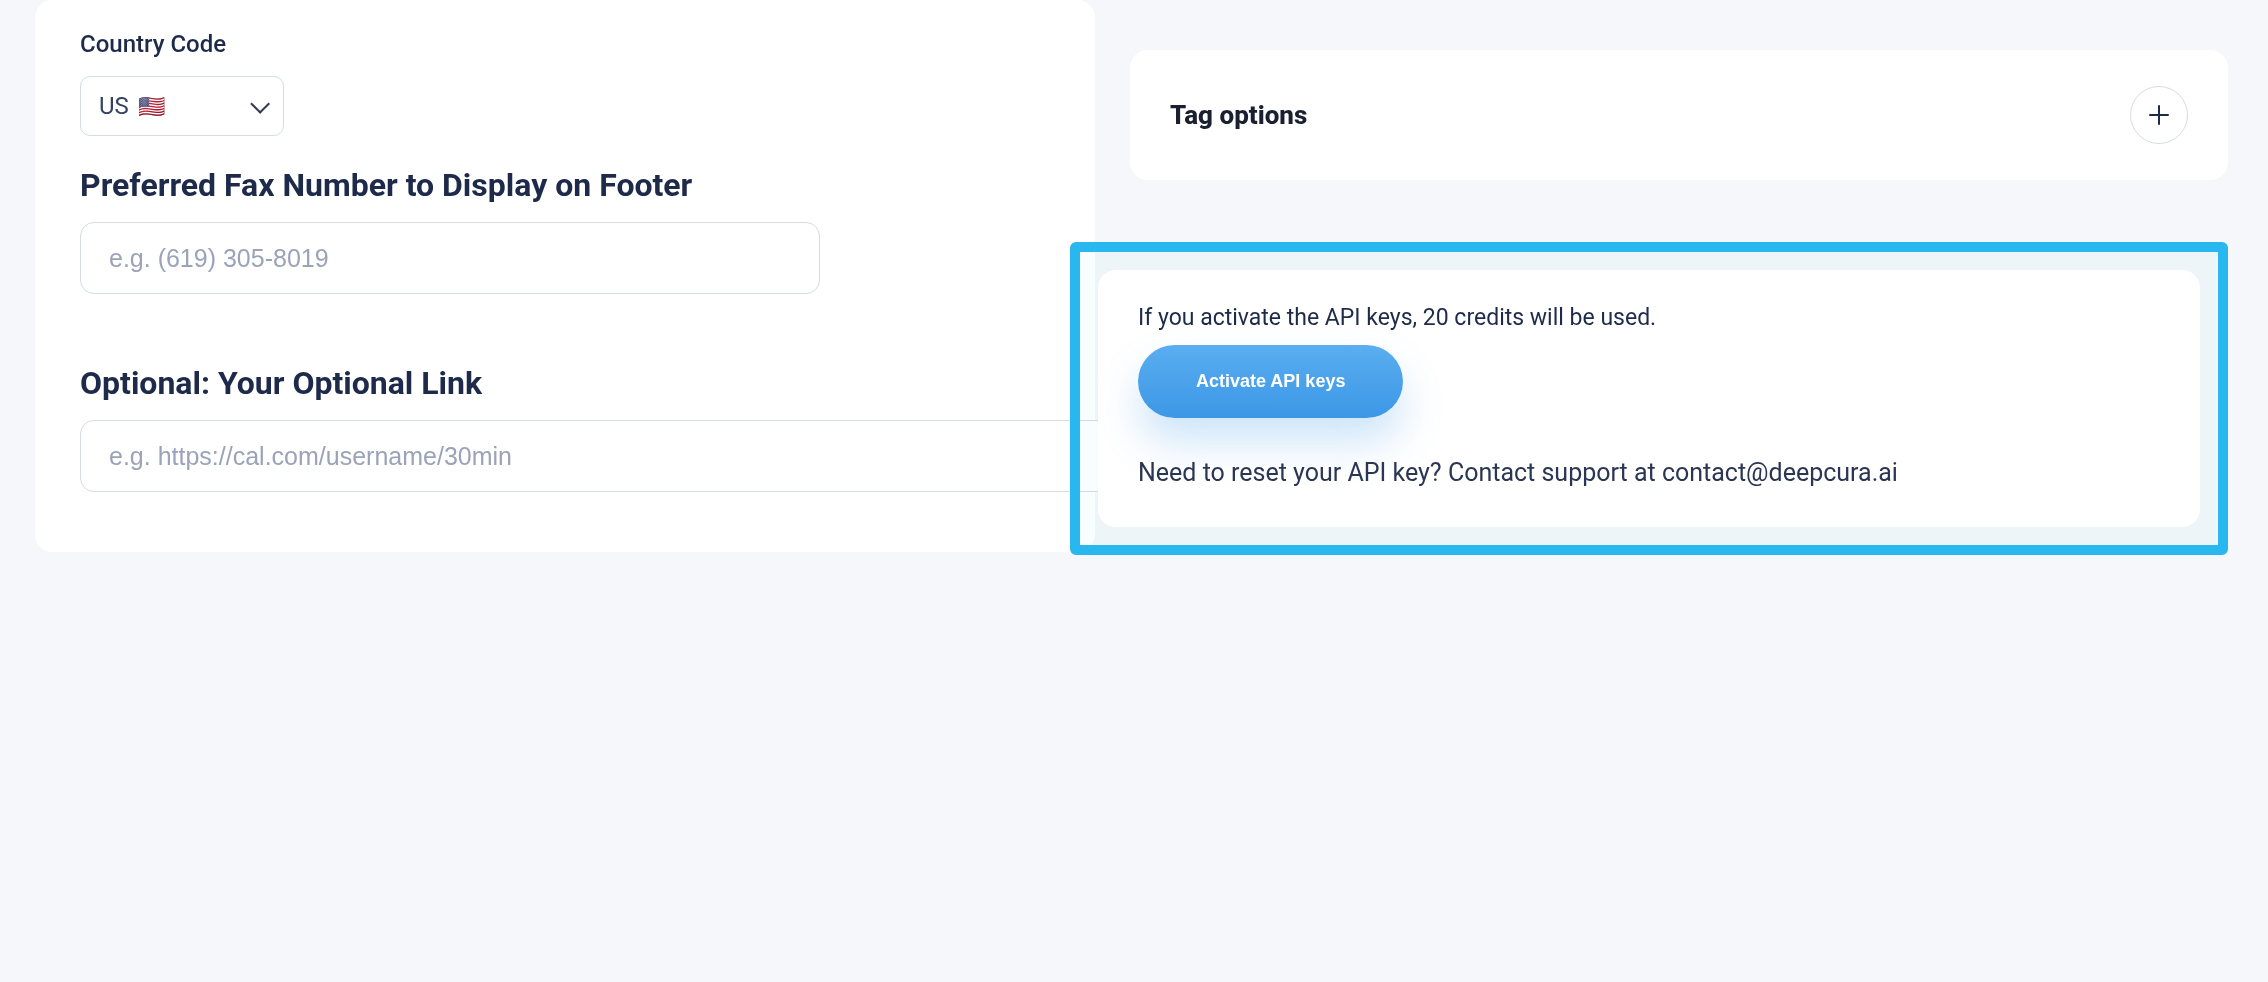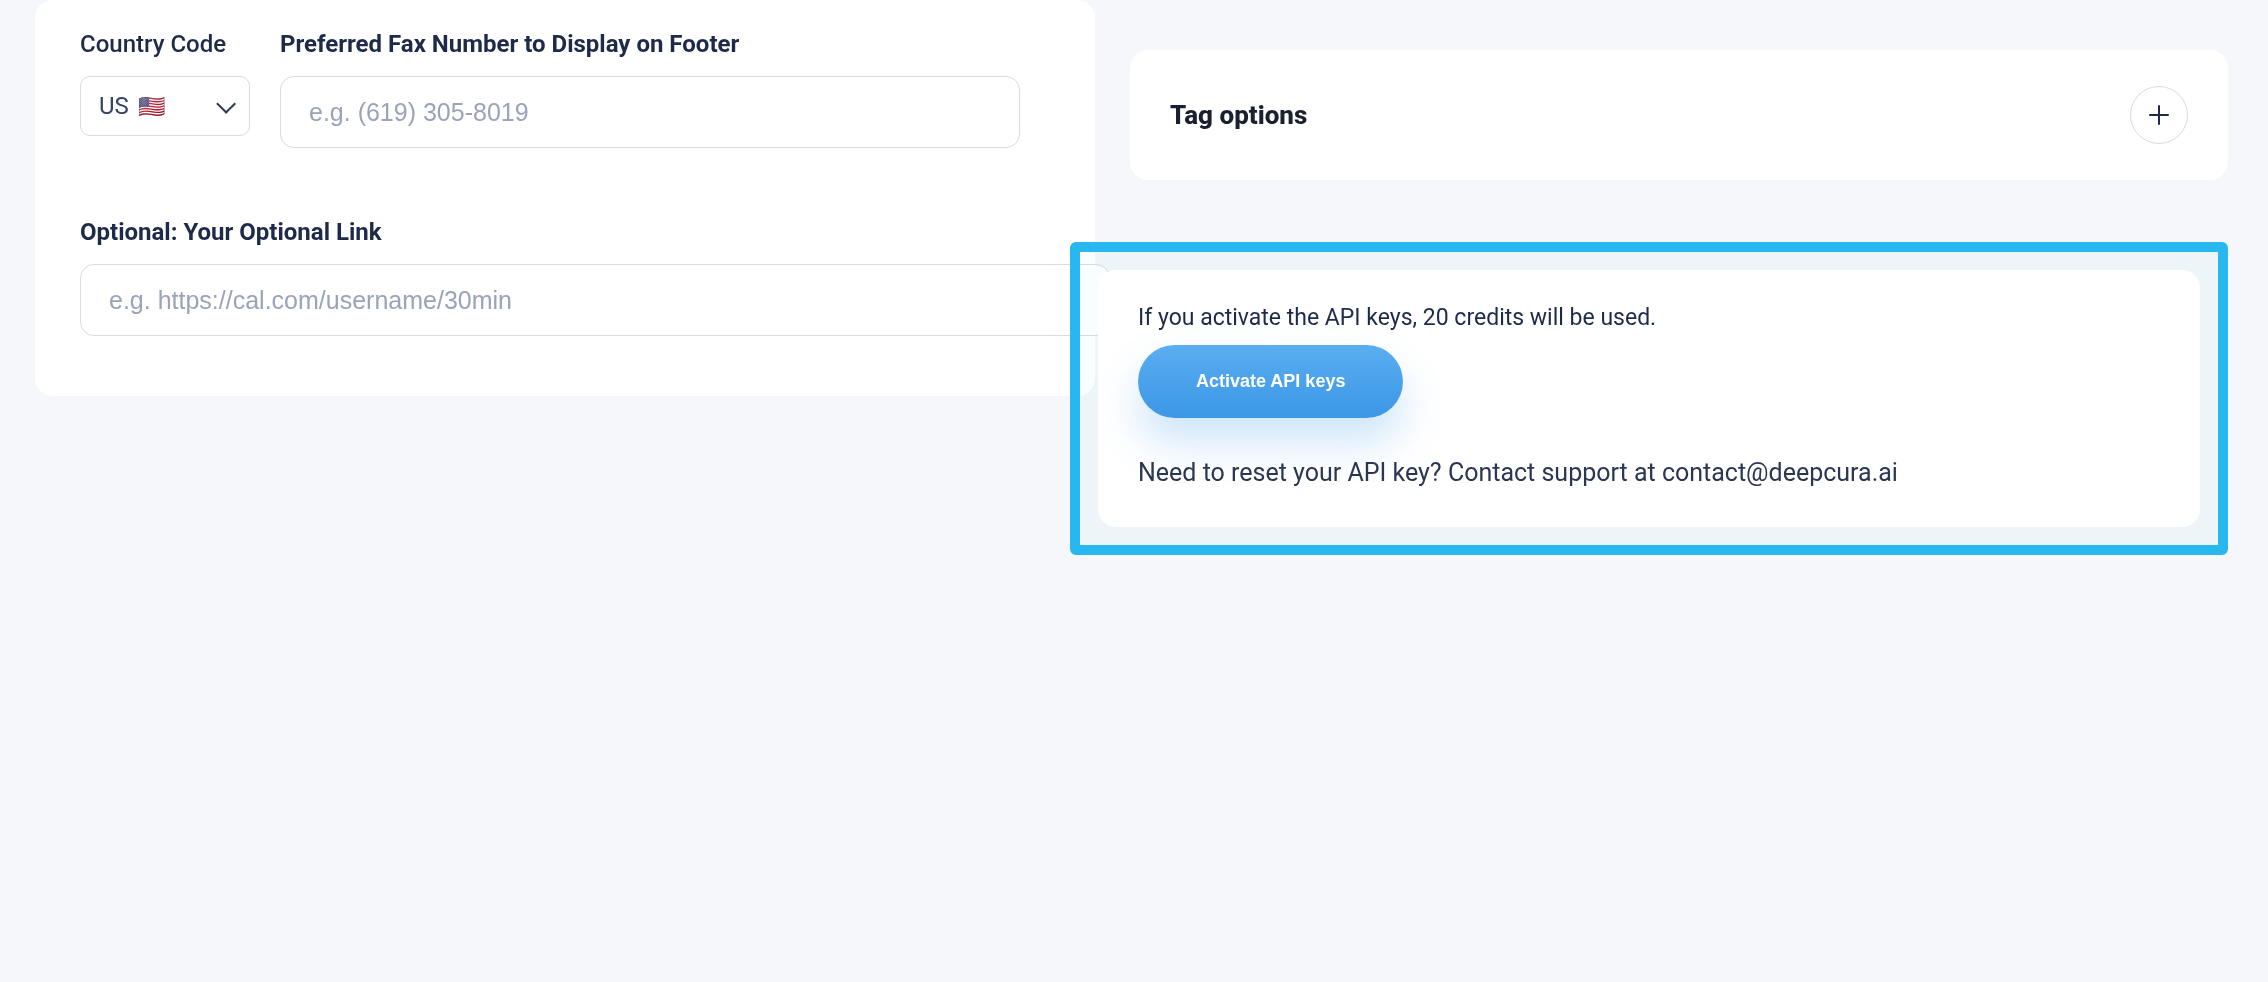--- a/index.html
+++ b/index.html
@@ -24,46 +24,47 @@
     padding: 0 40px 0 0;
   }
   .card-left {
     background: #fff;
     border-radius: 18px;
     padding: 30px 45px 60px 45px;
   }
   .row-top {
     display: flex;
     gap: 30px;
+    flex-direction: column;
   }
   .field-block { display: flex; flex-direction: column; }
   .label {
     color: #1e2a4a;
-    font-size: 24px;
+    font-size: 32px;
     font-weight: 700;
     margin-bottom: 18px;
   }
   .label-light {
     color: #1e2a4a;
     font-size: 24px;
     font-weight: 500;
     margin-bottom: 18px;
   }
   .select-country {
     height: 60px;
     border: 1px solid #d7dbe3;
     border-radius: 10px;
     background: #fff;
     display: flex;
     align-items: center;
     padding: 0 18px;
     font-size: 24px;
     color: #344263;
     gap: 10px;
-    width: 170px;
+    width: 204px;
     cursor: pointer;
   }
   .chevron {
     margin-left: auto;
     width: 14px; height: 14px;
     border-right: 2px solid #333b52;
     border-bottom: 2px solid #333b52;
     transform: rotate(45deg) translateY(-3px);
   }
   .text-input {

